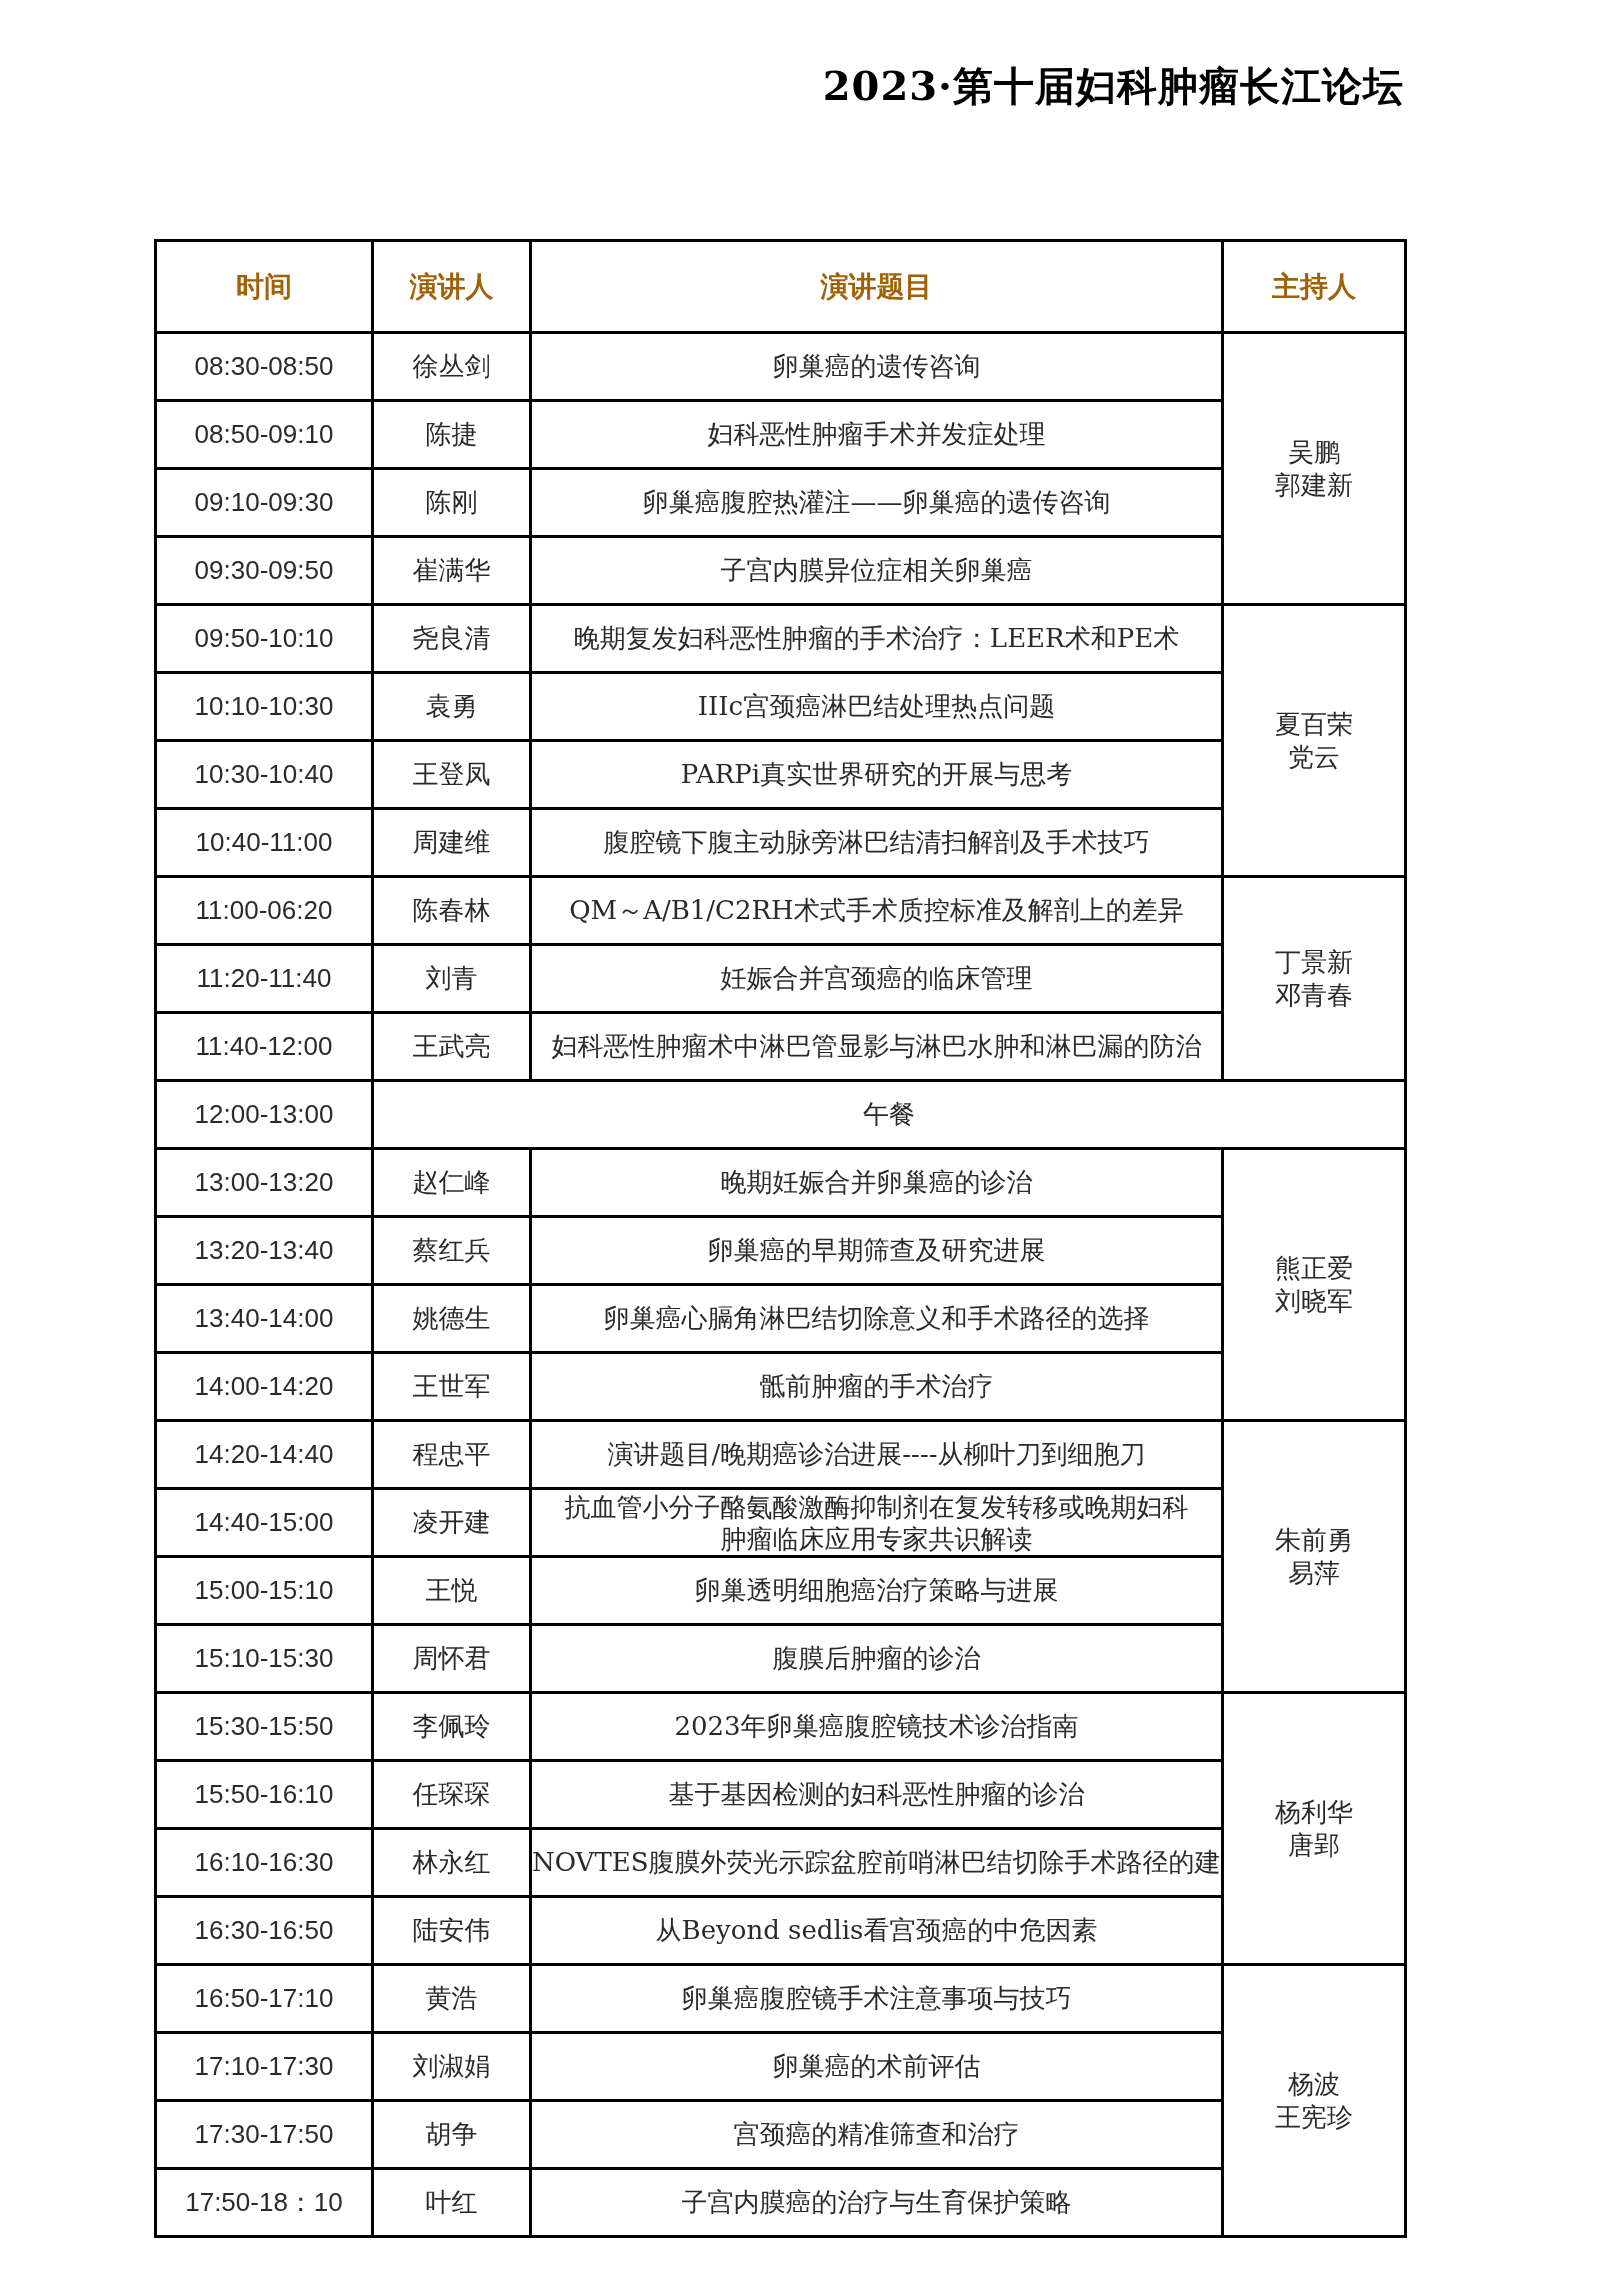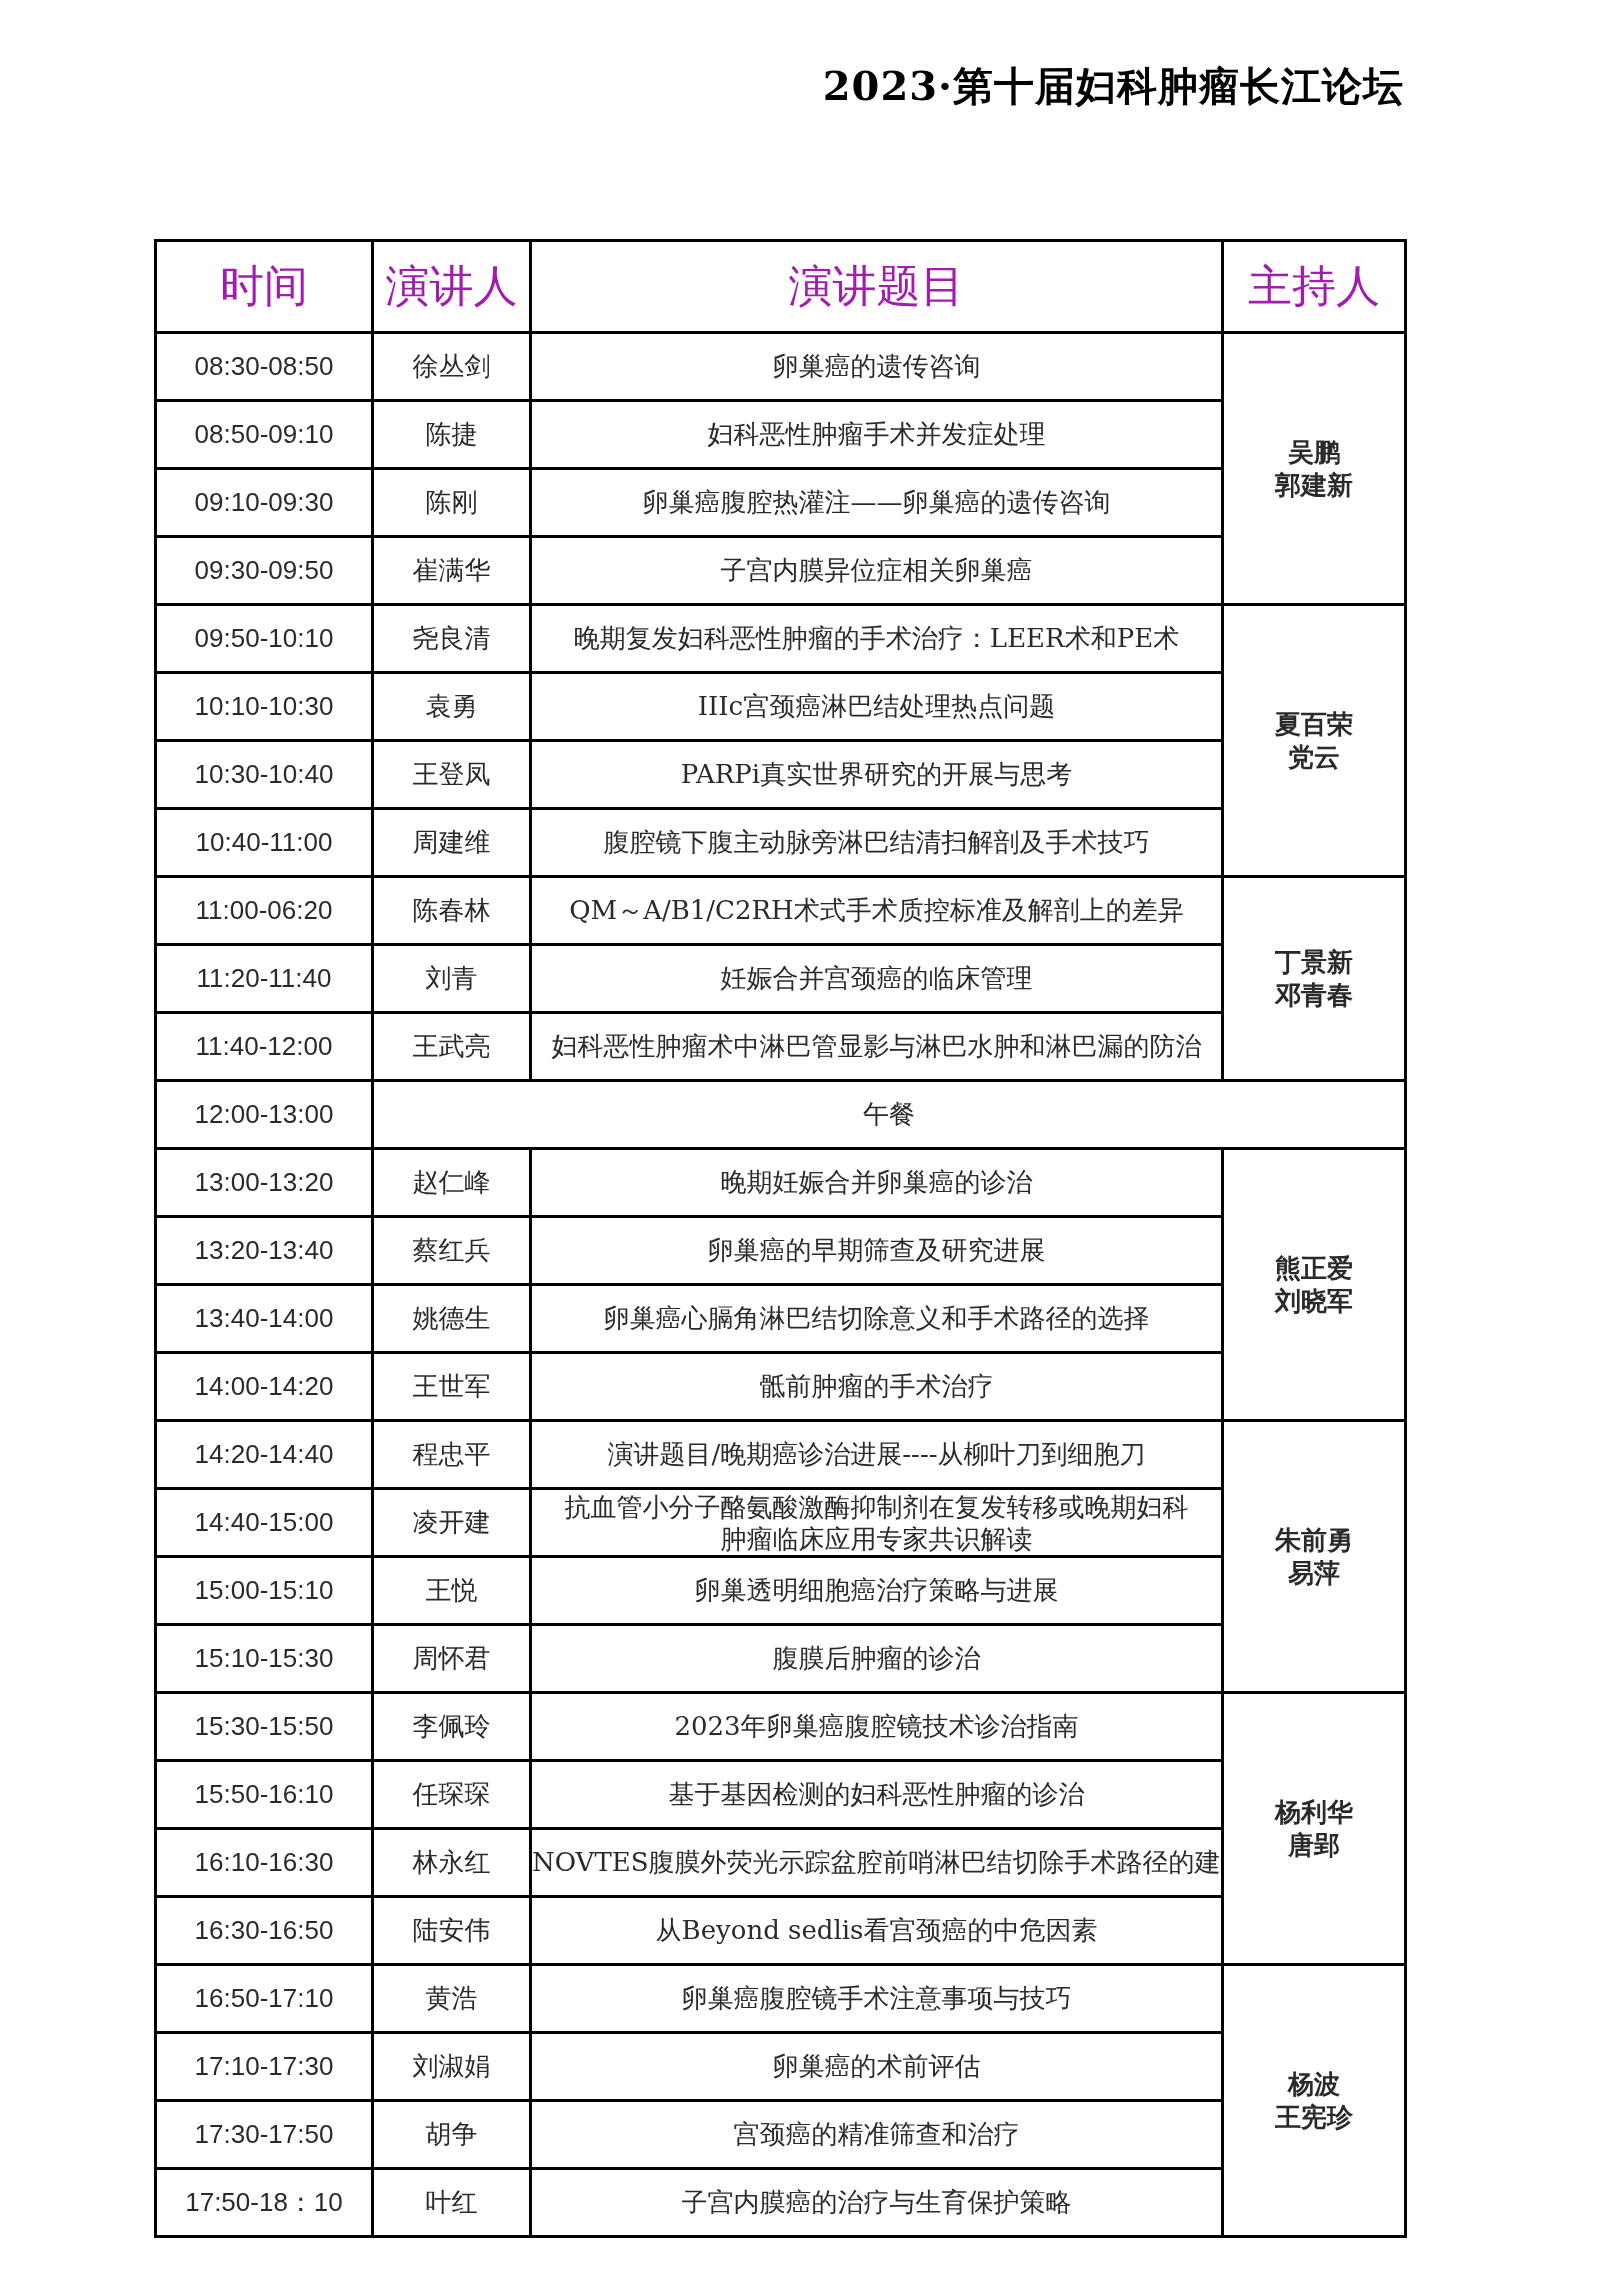--- a/index.html
+++ b/index.html
@@ -5,26 +5,26 @@
   html, body { margin: 0; padding: 0; background: #ffffff; }
   body { width: 1610px; height: 2296px; position: relative; overflow: hidden;
          font-family: "DejaVu Serif", "Liberation Serif", serif; color: #222; }
   .title-block { position: absolute; left: 154px; width: 1250px; top: 61px; text-align: right; }
   .title-line { font-family: "DejaVu Serif", "Liberation Serif", serif; font-weight: bold;
                 font-size: 40px; line-height: 50px; color: #000; white-space: nowrap; letter-spacing: 1px; }
   .schedule { position: absolute; left: 154px; top: 239px; width: 1250px; }
   table.sched { border-collapse: collapse; width: 1250px; table-layout: fixed; }
   table.sched td, table.sched th { border: 3px solid #000; padding: 0; text-align: center;
         vertical-align: middle; overflow: hidden; white-space: nowrap; }
-  table.sched th { height: 89px; font-size: 44px; font-weight: normal; color: #a21caf; }
+  table.sched th { height: 89px; font-size: 28px; font-weight: bold; color: #a16207; }
   table.sched td { height: 65px; font-size: 26px; color: #2a2a2a; line-height: 33px; }
   td.topic { font-size: 26px; }
   td.topic.wrap { white-space: normal; line-height: 32px; padding: 0 20px; }
   td.time { font-family: Liberation Sans, sans-serif; font-size: 27px; letter-spacing: 0px; }
-  td.host { line-height: 33px; font-weight: bold; }
+  td.host { line-height: 33px; }
   td.host span { display: block; }
   col.c1 { width: 217px; } col.c2 { width: 158px; } col.c3 { width: 692px; } col.c4 { width: 183px; }
 </style>
 </head>
 <body>
 
 <div class="title-block">
   <div class="title-line">2023·第十届妇科肿瘤长江论坛</div>
 </div>
 

